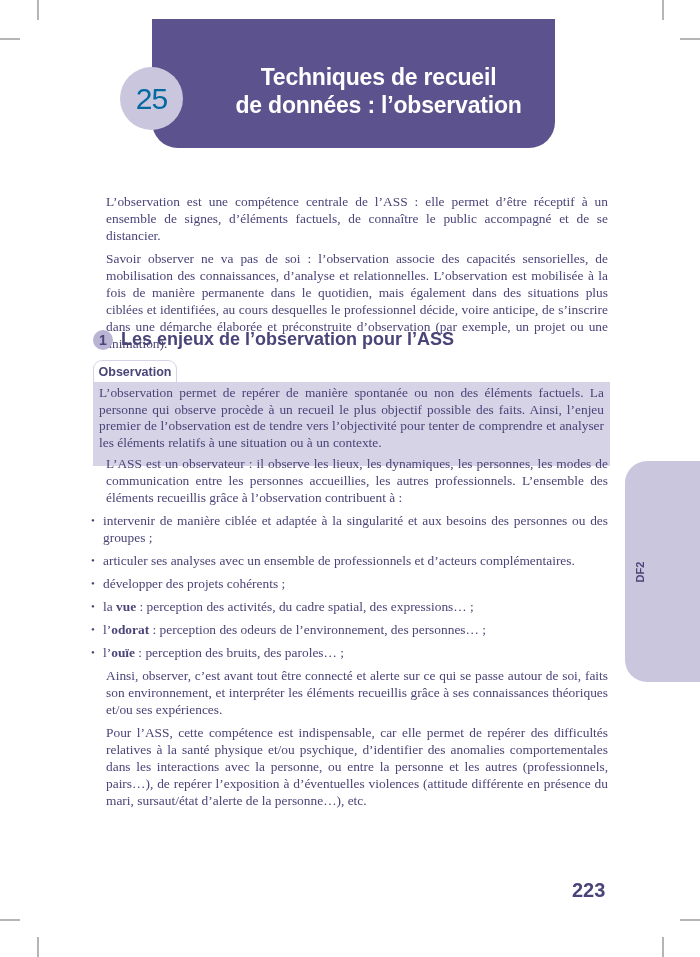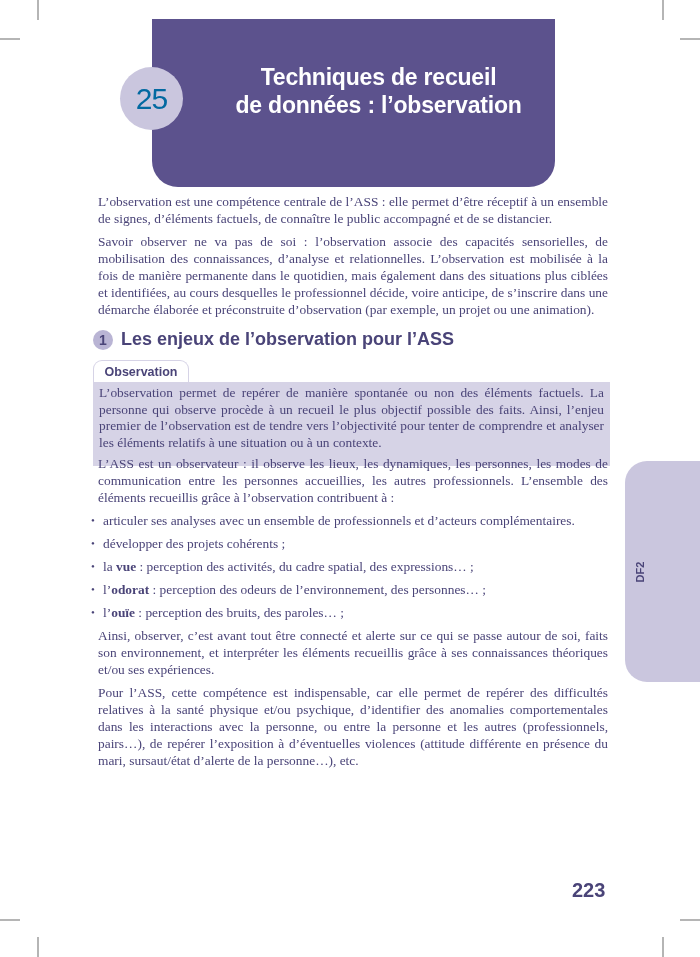--- a/index.html
+++ b/index.html
@@ -4,55 +4,55 @@
 <style>
   html, body { margin:0; padding:0; }
   body {
     width:700px; height:957px; position:relative; overflow:hidden;
     background:#ffffff;
     font-family:"Liberation Serif", serif;
     color:#4a4478;
   }
   .crop { position:absolute; background:#b5b5b5; }
   .banner {
-    position:absolute; left:152px; top:19px; width:403px; height:168px;
+    position:absolute; left:152px; top:19px; width:403px; height:129px;
     background:#5c528d;
     border-radius:0 0 26px 26px;
   }
   .banner-title {
     position:absolute; left:60px; right:10px; top:44px;
     text-align:center; color:#ffffff;
     font-family:"Liberation Sans", sans-serif; font-weight:bold;
     font-size:23px; line-height:28px; letter-spacing:-0.2px;
   }
   .chapter-circle {
     position:absolute; left:120px; top:67px; width:63px; height:63px;
     border-radius:50%; background:#cac6de;
     display:flex; align-items:center; justify-content:center;
     color:#0369a1; font-family:"Liberation Sans", sans-serif;
     font-weight:normal; font-size:30px; letter-spacing:-1px;
   }
   .content {
     position:absolute; left:90px; width:518px;
     font-size:13.4px; line-height:17px; text-align:justify;
   }
-  .content p { margin:0 0 6px 8px; }
+  .content p { margin:0 0 6px 16px; }
   .h1 {
     position:absolute; left:93px; top:329px;
     display:flex; align-items:center;
     font-family:"Liberation Sans", sans-serif; font-weight:bold;
     font-size:18px; color:#4a4478;
   }
   .h1-num {
     width:20px; height:20px; border-radius:50%; background:#b9b4d4;
     color:#4a4478; font-size:14px; display:flex; align-items:center;
     justify-content:center; margin-right:8px;
   }
   .tab {
-    position:absolute; left:93px; top:360px; width:96px; height:22px;
+    position:absolute; left:93px; top:360px; width:84px; height:22px;
     border:1.5px solid #d6d3e6; border-bottom:none;
     border-radius:9px 9px 0 0; background:#fff;
     font-family:"Liberation Sans", sans-serif; font-weight:bold;
     font-size:12.5px; color:#4a4478;
     display:flex; align-items:center; justify-content:center;
     box-sizing:border-box;
   }
   .def-box {
     position:absolute; left:93px; top:382px; width:517px; height:84px;
     background:#d6d3e6; box-sizing:border-box; padding:3px 6px 0 6px;
@@ -111,20 +111,21 @@
 </div>
 
 <div class="tab">Observation</div>
 <div class="def-box">
   <span>L’observation permet de repérer de manière spontanée ou non des éléments factuels. La personne qui observe procède à un recueil le plus objectif possible des faits. Ainsi, l’enjeu premier de l’observation est de tendre vers l’objectivité pour tenter de comprendre et analyser les éléments relatifs à une situation ou à un contexte.</span>
 </div>
 
 <div class="content" style="top:455px;">
   <p>L’ASS est un observateur : il observe les lieux, les dynamiques, les personnes, les modes de communication entre les personnes accueillies, les autres professionnels. L’ensemble des éléments recueillis grâce à l’observation contribuent à :</p>
   <ul class="bul">
+    <li>intervenir de manière ciblée et adaptée à la singularité et aux besoins des personnes ou des groupes ;</li>
     <li>articuler ses analyses avec un ensemble de professionnels et d’acteurs complémentaires.</li>
     <li>développer des projets cohérents ;</li>
   </ul>
   <ul class="bul">
     <li><span>la </span><b>vue</b><span> : perception des activités, du cadre spatial, des expressions… ;</span></li>
     <li><span>l’</span><b>odorat</b><span> : perception des odeurs de l’environnement, des personnes… ;</span></li>
     <li><span>l’</span><b>ouïe</b><span> : perception des bruits, des paroles… ;</span></li>
   </ul>
   <p>Ainsi, observer, c’est avant tout être connecté et alerte sur ce qui se passe autour de soi, faits son environnement, et interpréter les éléments recueillis grâce à ses connaissances théoriques et/ou ses expériences.</p>
   <p>Pour l’ASS, cette compétence est indispensable, car elle permet de repérer des difficultés relatives à la santé physique et/ou psychique, d’identifier des anomalies comportementales dans les interactions avec la personne, ou entre la personne et les autres (professionnels, pairs…), de repérer l’exposition à d’éventuelles violences (attitude différente en présence du mari, sursaut/état d’alerte de la personne…), etc.</p>

